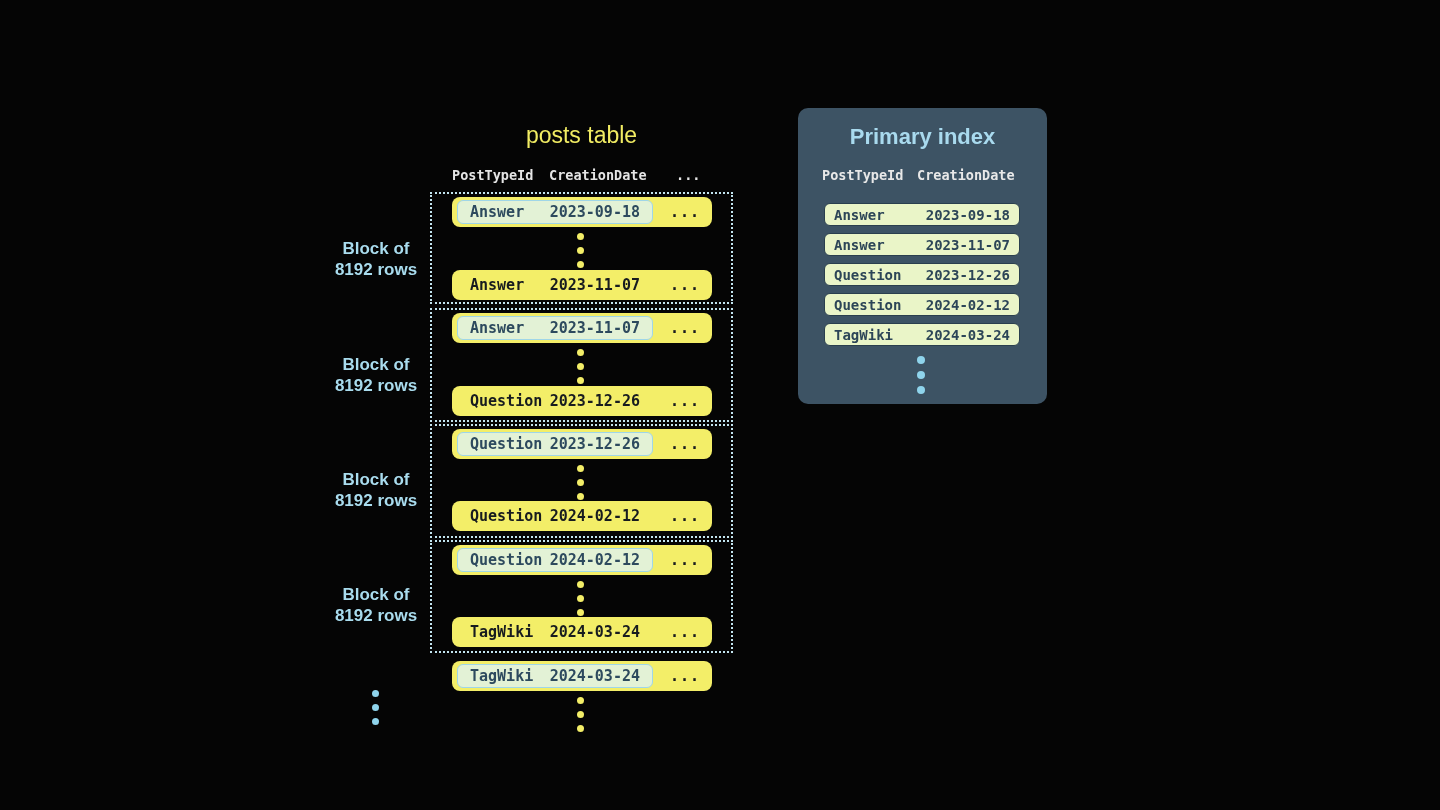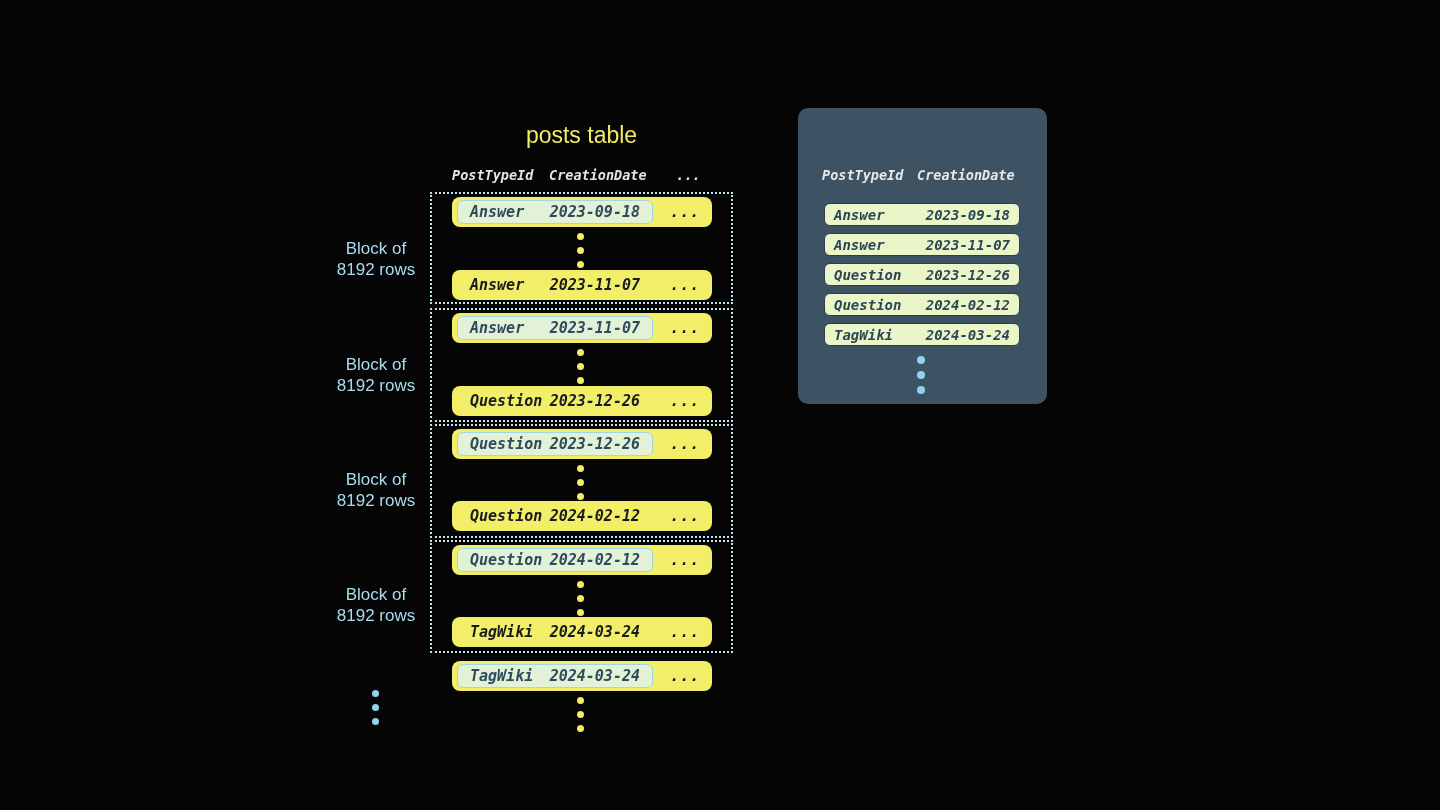--- a/index.html
+++ b/index.html
@@ -1,26 +1,26 @@
 <!DOCTYPE html>
 <html><head>
 <meta charset="utf-8">
 <style>
   html,body{margin:0;padding:0;background:#050505;}
   .stage{position:relative;width:1440px;height:810px;background:#050505;overflow:hidden;
          font-family:"Liberation Sans","DejaVu Sans",sans-serif;}
-  .mono{font-family:"DejaVu Sans Mono","Liberation Mono",monospace;font-style:italic;}
+  .mono{font-family:"DejaVu Sans Mono","Liberation Mono",monospace;}
 
   
   .posts-title{position:absolute;left:430px;top:122px;width:303px;text-align:center;
                font-size:23px;font-weight:400;color:#f1ec63;}
   .col-header{position:absolute;top:167px;font-size:13.5px;font-weight:600;color:#e5e5e5;}
   .block{position:absolute;left:430px;width:299px;border:2px dotted #c2e4ef;}
   .block-label{position:absolute;left:316px;width:120px;text-align:center;
-               font-size:17px;line-height:21px;color:#a9dcee;font-weight:400;}
+               font-size:17px;line-height:21px;color:#a9dcee;font-weight:700;}
   .prow{position:absolute;left:452px;width:260px;height:30px;background:#f3ee68;
         border-radius:8px;display:flex;align-items:center;box-sizing:border-box;}
   .pcell{margin-left:5px;width:196px;height:24px;border-radius:6px;display:flex;
          align-items:center;justify-content:space-between;padding:0 12px;box-sizing:border-box;
          font-size:15px;font-weight:bold;border:1.5px solid transparent;color:#171b1f;}
   .prow.hl .pcell{background:#e3f2d6;border-color:#9fd6e8;color:#2d4a5e;}
   .pell{position:absolute;right:12px;font-size:15px;font-weight:bold;color:#171b1f;letter-spacing:1px;}
 
   
   .vdots{position:absolute;display:flex;flex-direction:column;align-items:center;gap:7px;}
@@ -165,20 +165,21 @@
     <span class="dot yellow"></span>
     <span class="dot yellow"></span>
   </div>
   <div class="vdots" style="left:372px;top:690px">
     <span class="dot blue"></span>
     <span class="dot blue"></span>
     <span class="dot blue"></span>
   </div>
 
   <div class="pi-panel">
+    <div class="pi-title">Primary index</div>
     <span class="pi-col mono" style="left:24px">PostTypeId</span>
     <span class="pi-col mono" style="left:119px">CreationDate</span>
 
     <div class="pi-row mono" style="top:95px">
       <span>Answer</span>
       <span>2023-09-18</span>
     </div>
     <div class="pi-row mono" style="top:125px">
       <span>Answer</span>
       <span>2023-11-07</span>

